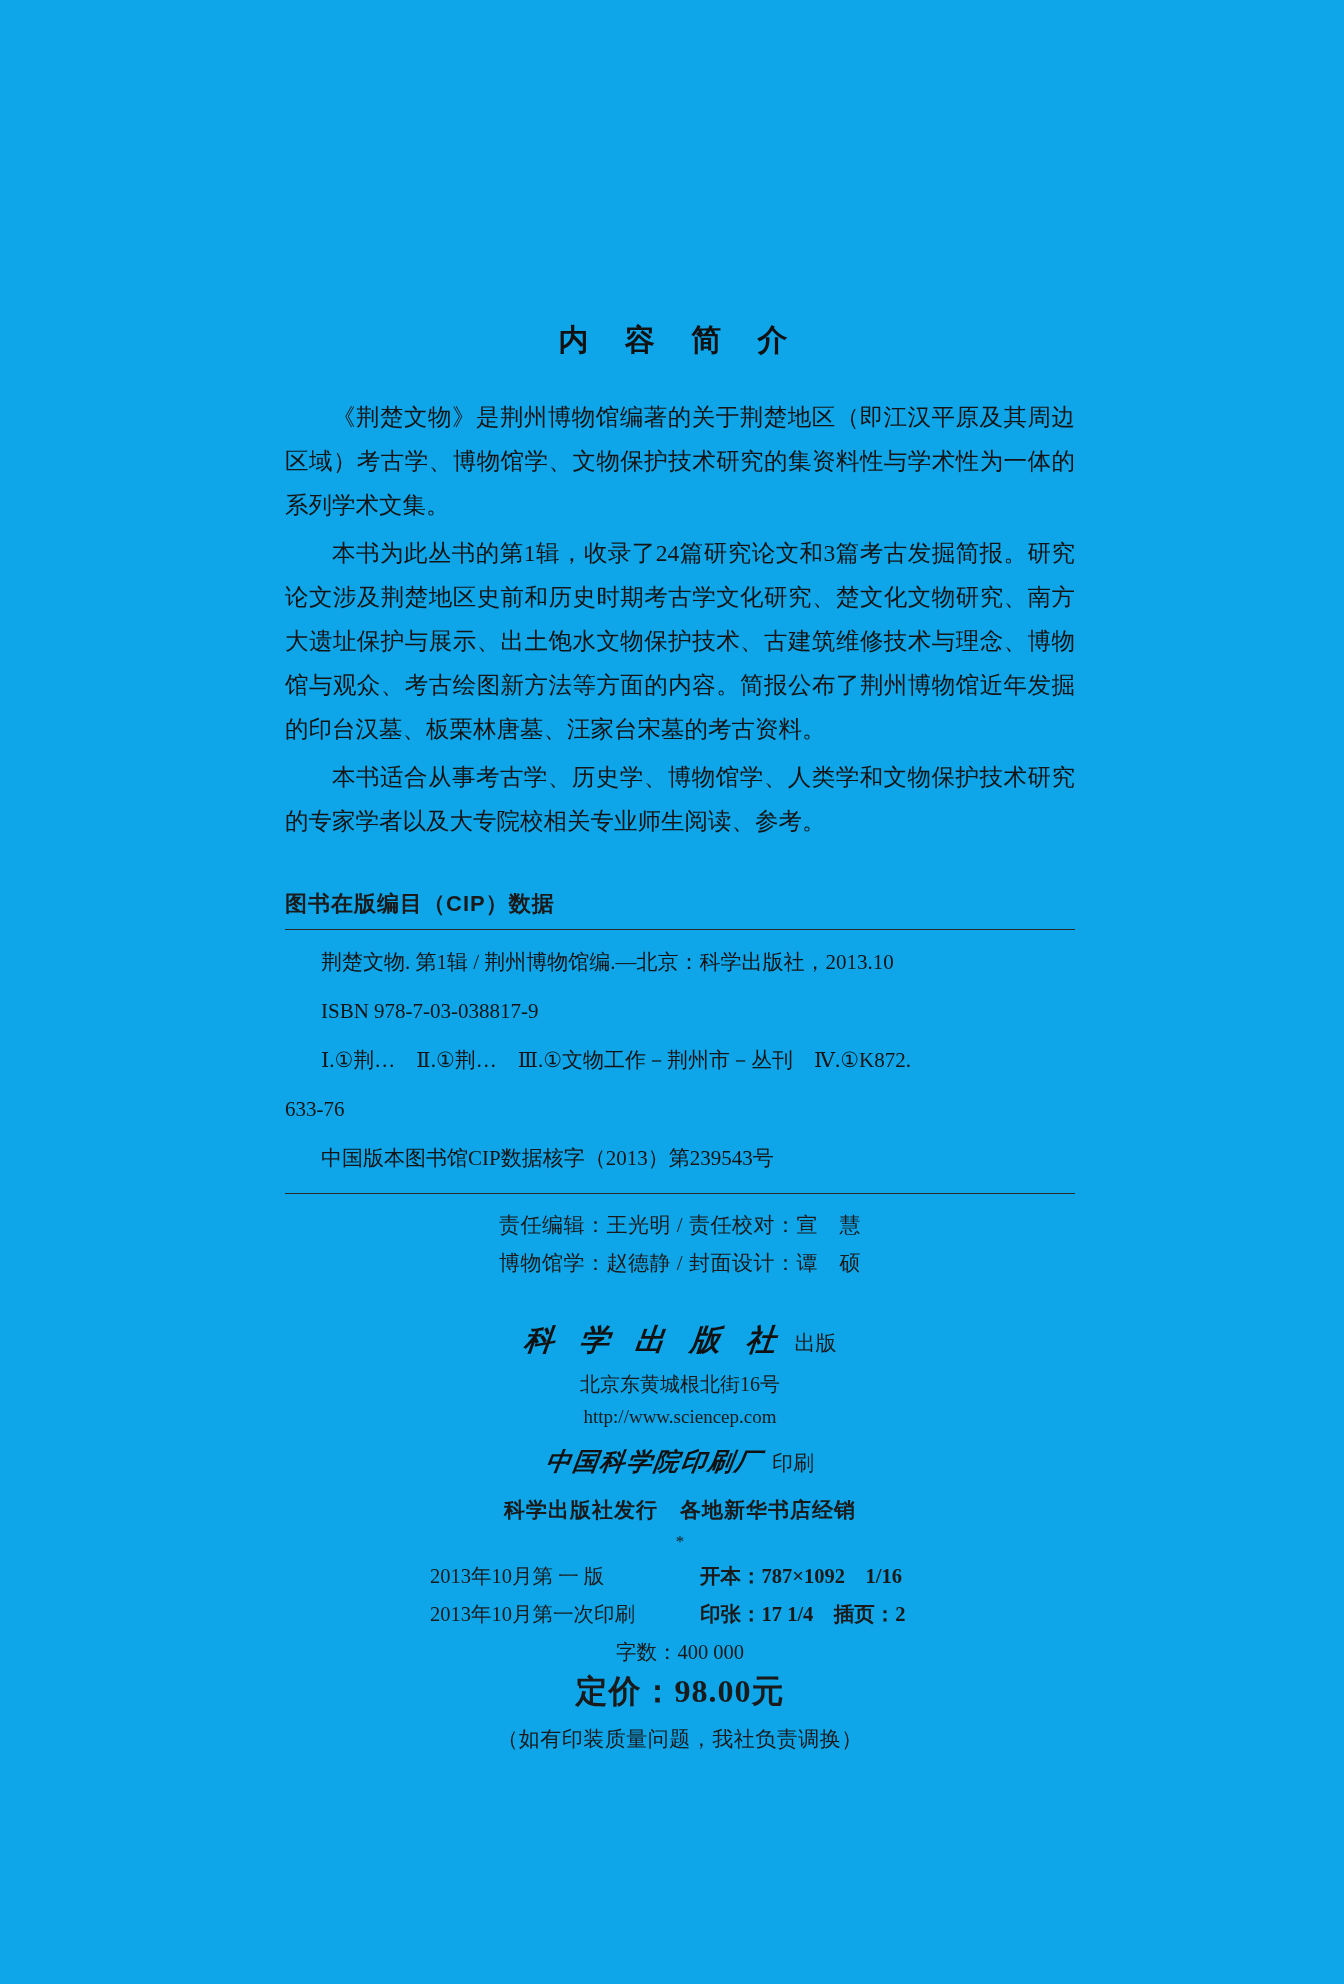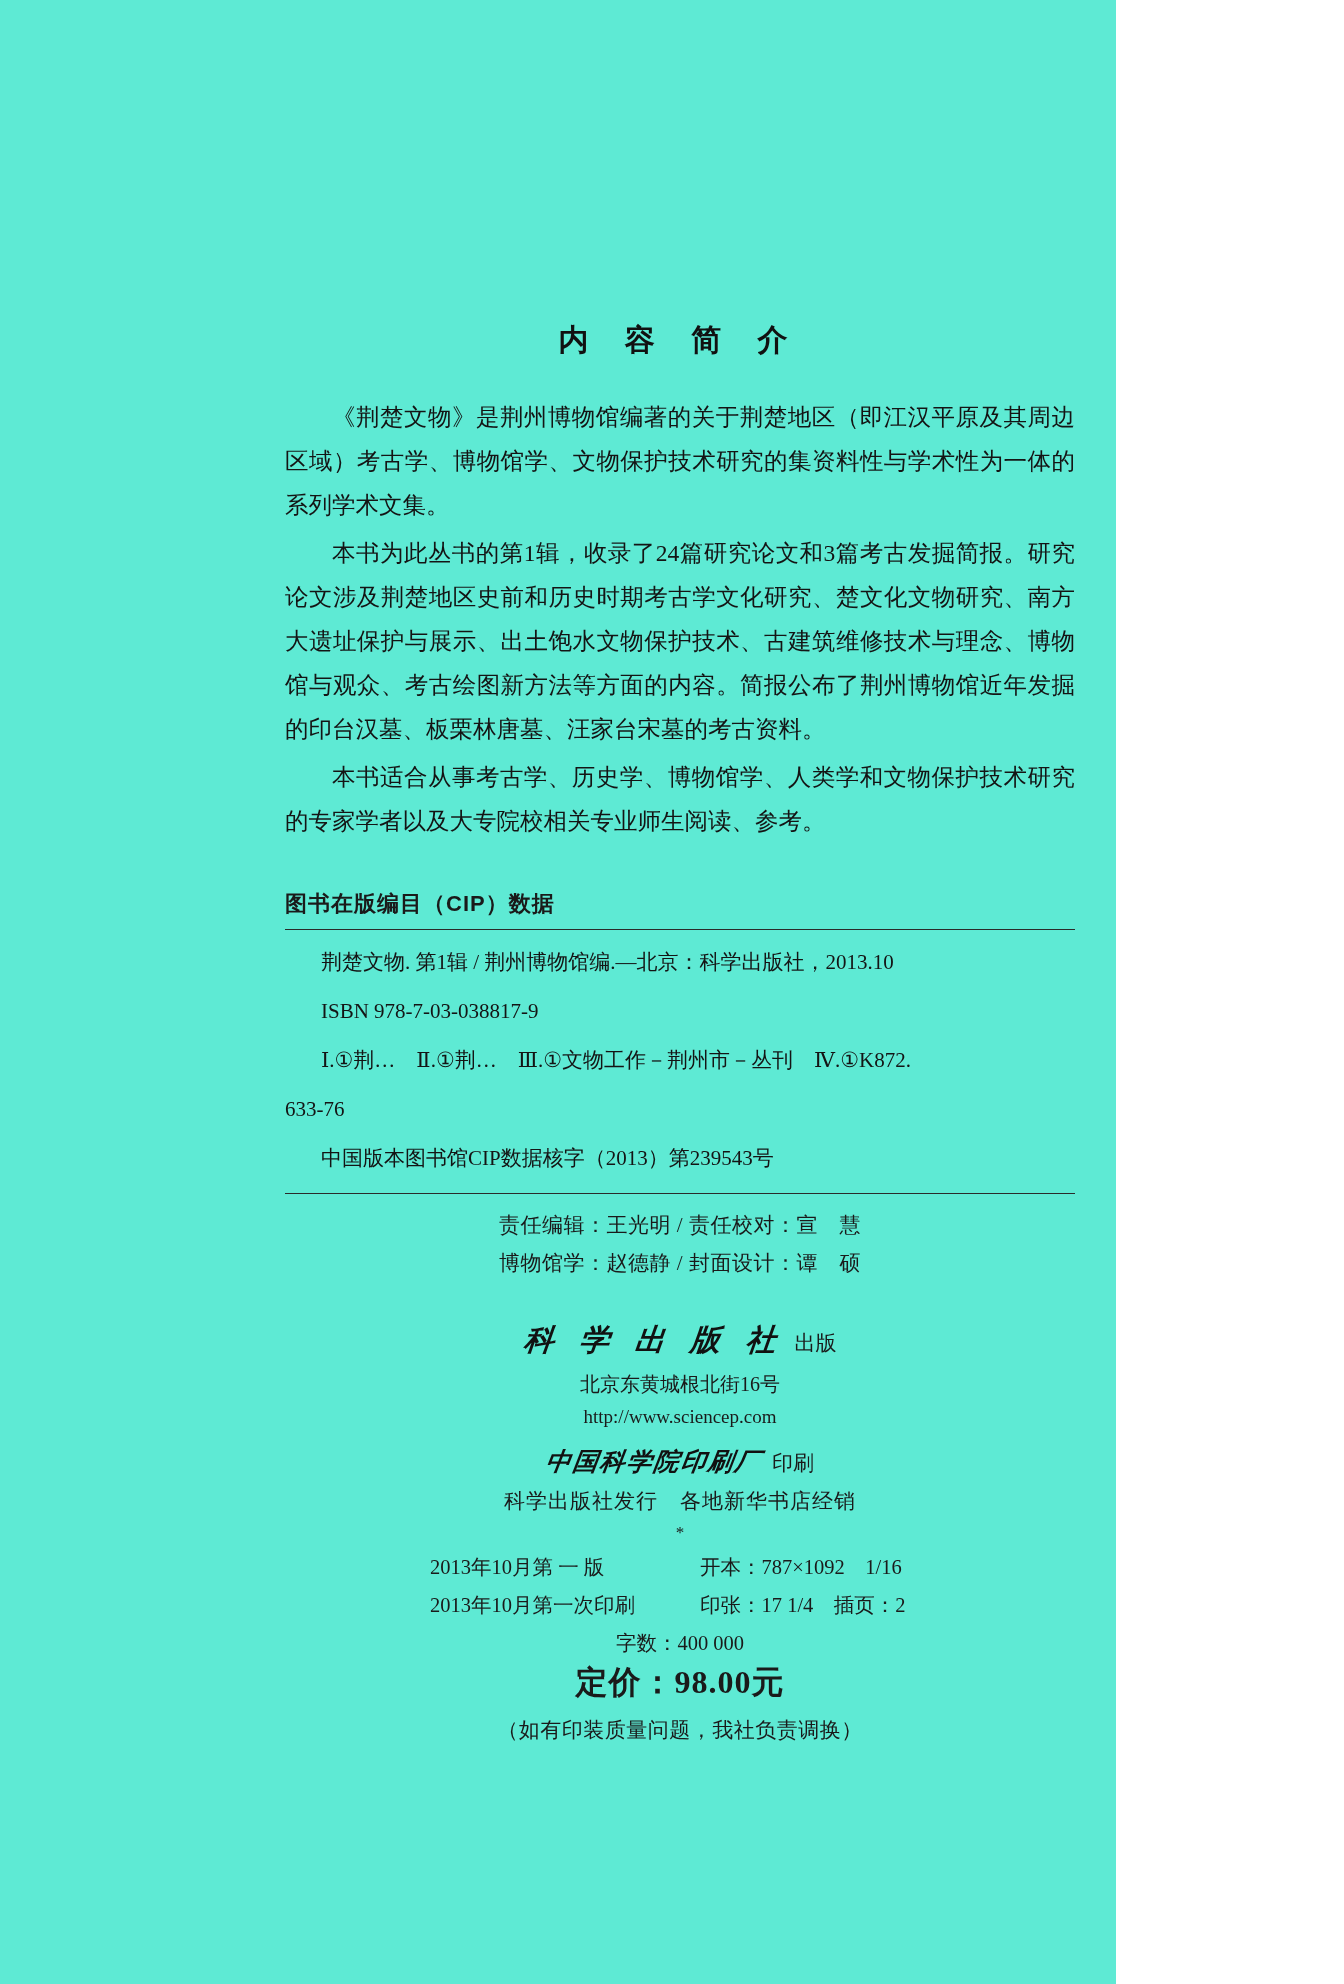--- a/index.html
+++ b/index.html
@@ -11,23 +11,23 @@
     width: 1344px;
     height: 1984px;
     position: relative;
     font-family: "Liberation Serif", "DejaVu Serif", serif;
     color: #1a1a1a;
     overflow: hidden;
   }
   .page {
     position: absolute;
     left: 0; top: 0;
-    width: 1116px;
+    width: 1344px;
     height: 1984px;
-    background: #5eead4;
+    background: #0ea5e9;
   }
   .content {
     position: absolute;
     left: 285px;
     top: 320px;
     width: 790px;
   }
 
   
   .section-title {
@@ -137,42 +137,43 @@
     font-weight: 700;
     font-style: italic;
     letter-spacing: 2px;
     transform: skewX(-8deg);
     color: #111;
   }
   .printer-suffix { font-size: 21px; }
   .distrib {
     font-size: 21px;
     line-height: 38px;
-    margin-top: 4px;
+    margin-top: 13px;
     letter-spacing: 1px;
+    font-weight: bold;
   }
   .star {
     font-size: 17px;
     line-height: 22px;
     margin: 2px 0 4px 0;
   }
 
   
   .imprint {
     text-align: center;
     font-size: 20.5px;
     line-height: 38px;
   }
   .imprint .row {
     display: flex;
     justify-content: center;
     gap: 20px;
   }
   .imprint .cell-left { min-width: 250px; text-align: left; }
-  .imprint .cell-right { min-width: 230px; text-align: left; }
+  .imprint .cell-right { min-width: 230px; text-align: left; font-weight: bold; }
   .price {
     font-size: 32px;
     font-weight: 700;
     letter-spacing: 1px;
     margin-top: 1px;
   }
   .note {
     font-size: 21px;
     margin-top: 10px;
     letter-spacing: 0.5px;

